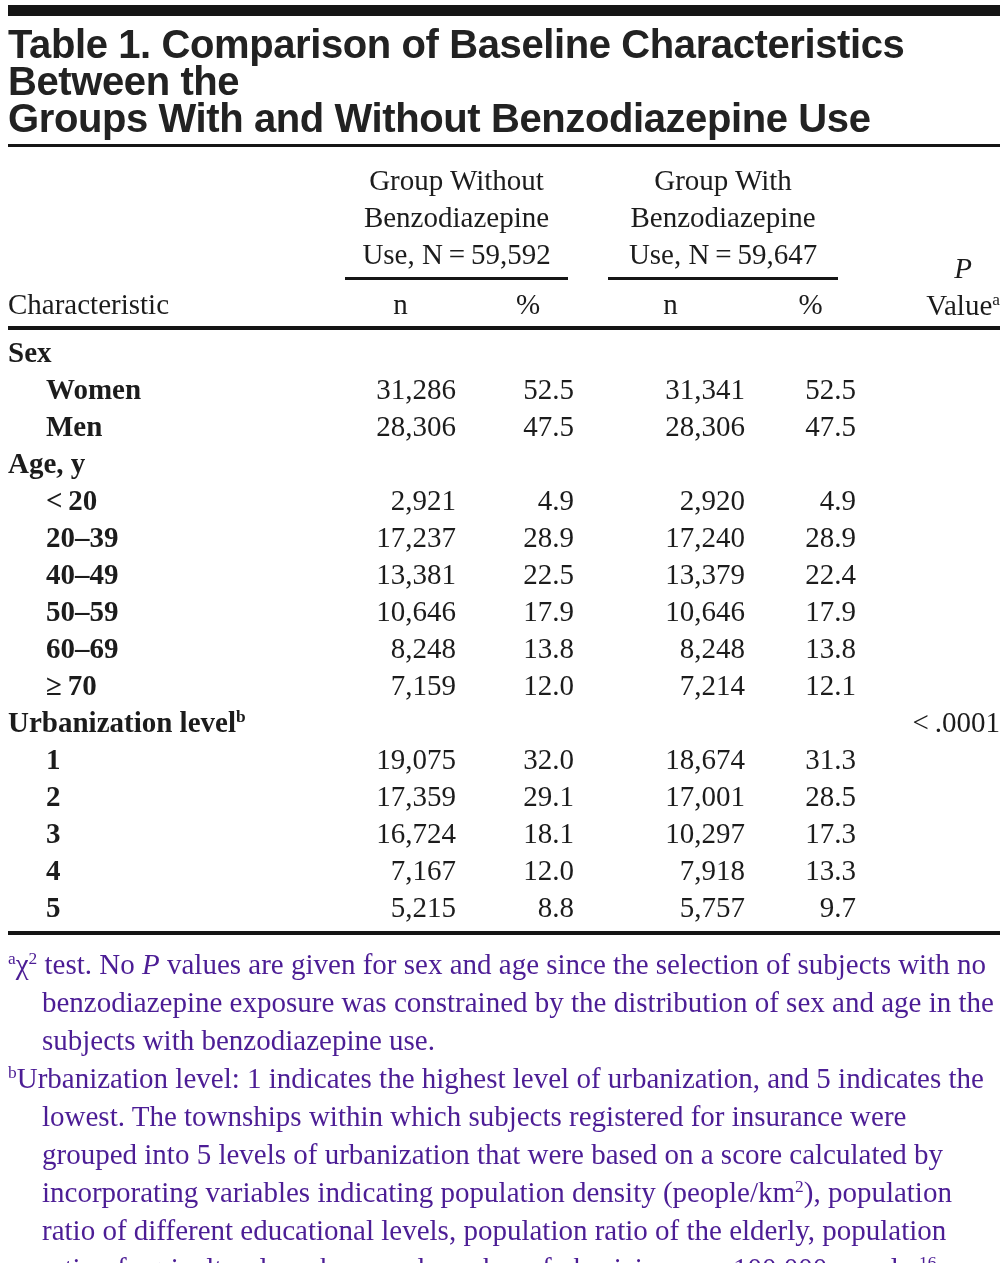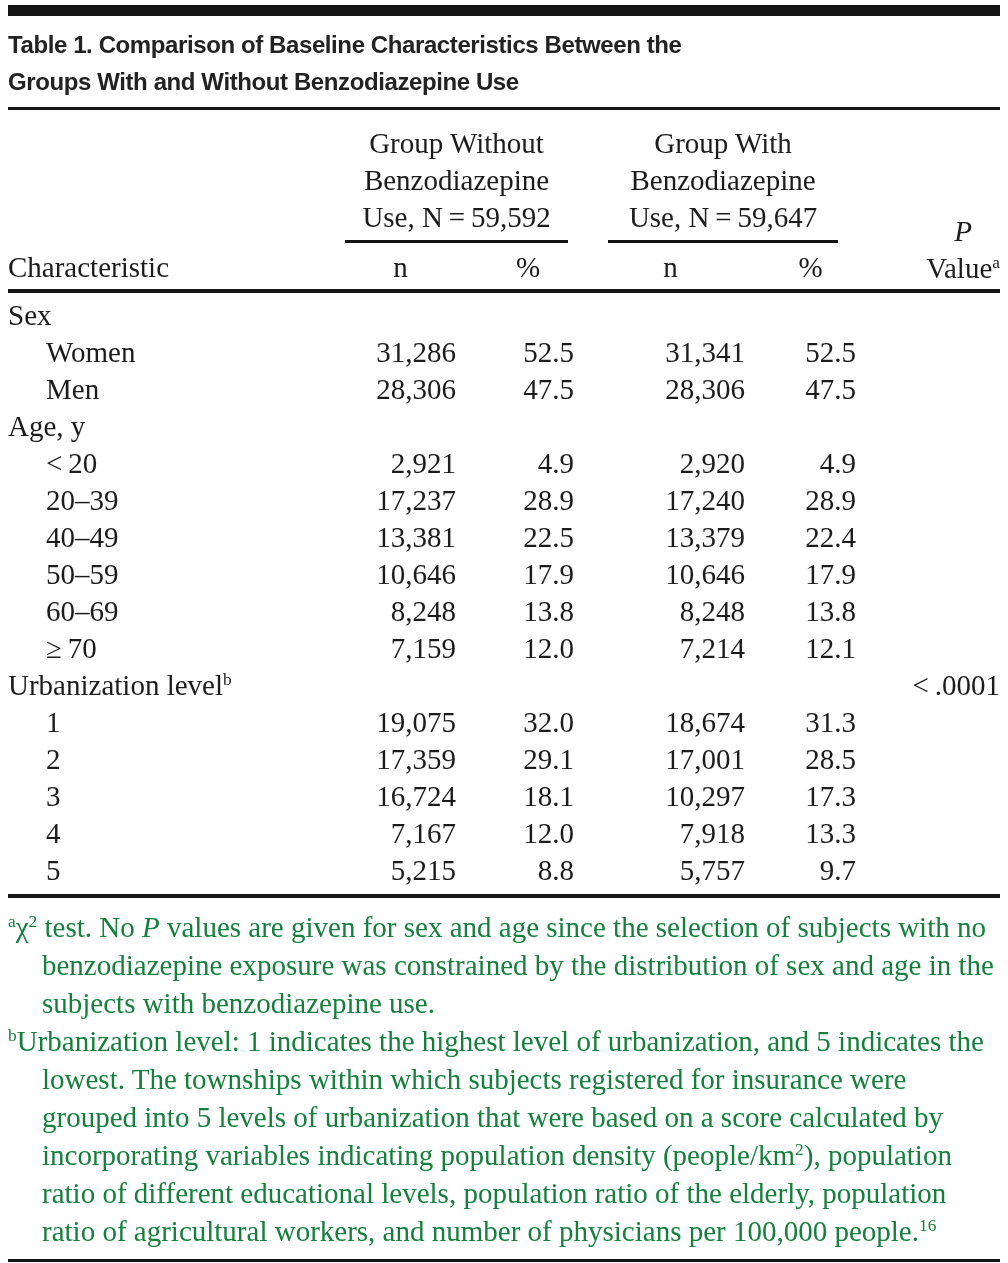--- a/index.html
+++ b/index.html
@@ -16,21 +16,21 @@
   }
   .page { padding: 5px 8px 0 8px; }
 
   .top-bar {
     height: 11px;
     background: #151515;
   }
   .title {
     font-family: "Liberation Sans", sans-serif;
     font-weight: bold;
-    font-size: 24px;
+    font-size: 40px;
     line-height: 37px;
     letter-spacing: -0.4px;
     color: #222222;
     margin: 10px 0 0 0;
     padding-bottom: 7px;
     border-bottom: 3px solid #151515;
   }
 
   table {
     border-collapse: collapse;
@@ -85,21 +85,21 @@
 
   tbody td {
     font-size: 29px;
     line-height: 37px;
     height: 37px;
     white-space: nowrap;
   }
   tbody tr:first-child td { border-top: 4px solid #151515; padding-top: 4px; }
   tbody tr:last-child td  { border-bottom: 4px solid #151515; padding-bottom: 5px; }
 
-  td.label { text-align: left; }
+  td.label { text-align: left; font-weight: bold; }
   td.label.indent { padding-left: 38px; }
   td.num { text-align: right; }
   td.c-n1 { padding-right: 12px; margin-top: 20px; }
   td.c-p1 { padding-right: 14px; }
   td.c-n2 { padding-right: 8px; }
   td.c-p2 { padding-right: 12px; }
   td.c-pv { padding-right: 0; }
 
   sup {
     font-size: 60%;
@@ -109,21 +109,21 @@
     top: -0.55em;
   }
 
   .footnotes { margin-top: 10px; }
   .fn {
     margin: 0;
     font-size: 29px;
     line-height: 38px;
     padding-left: 34px;
     text-indent: -34px;
-    color: #15803d;
+    color: #4c1d95;
   }
   .bottom-rule {
     border-top: 3px solid #151515;
     margin-top: 9px;
     height: 0;
   }
   i { font-style: italic; }
 </style>
 </head>
 <body>

